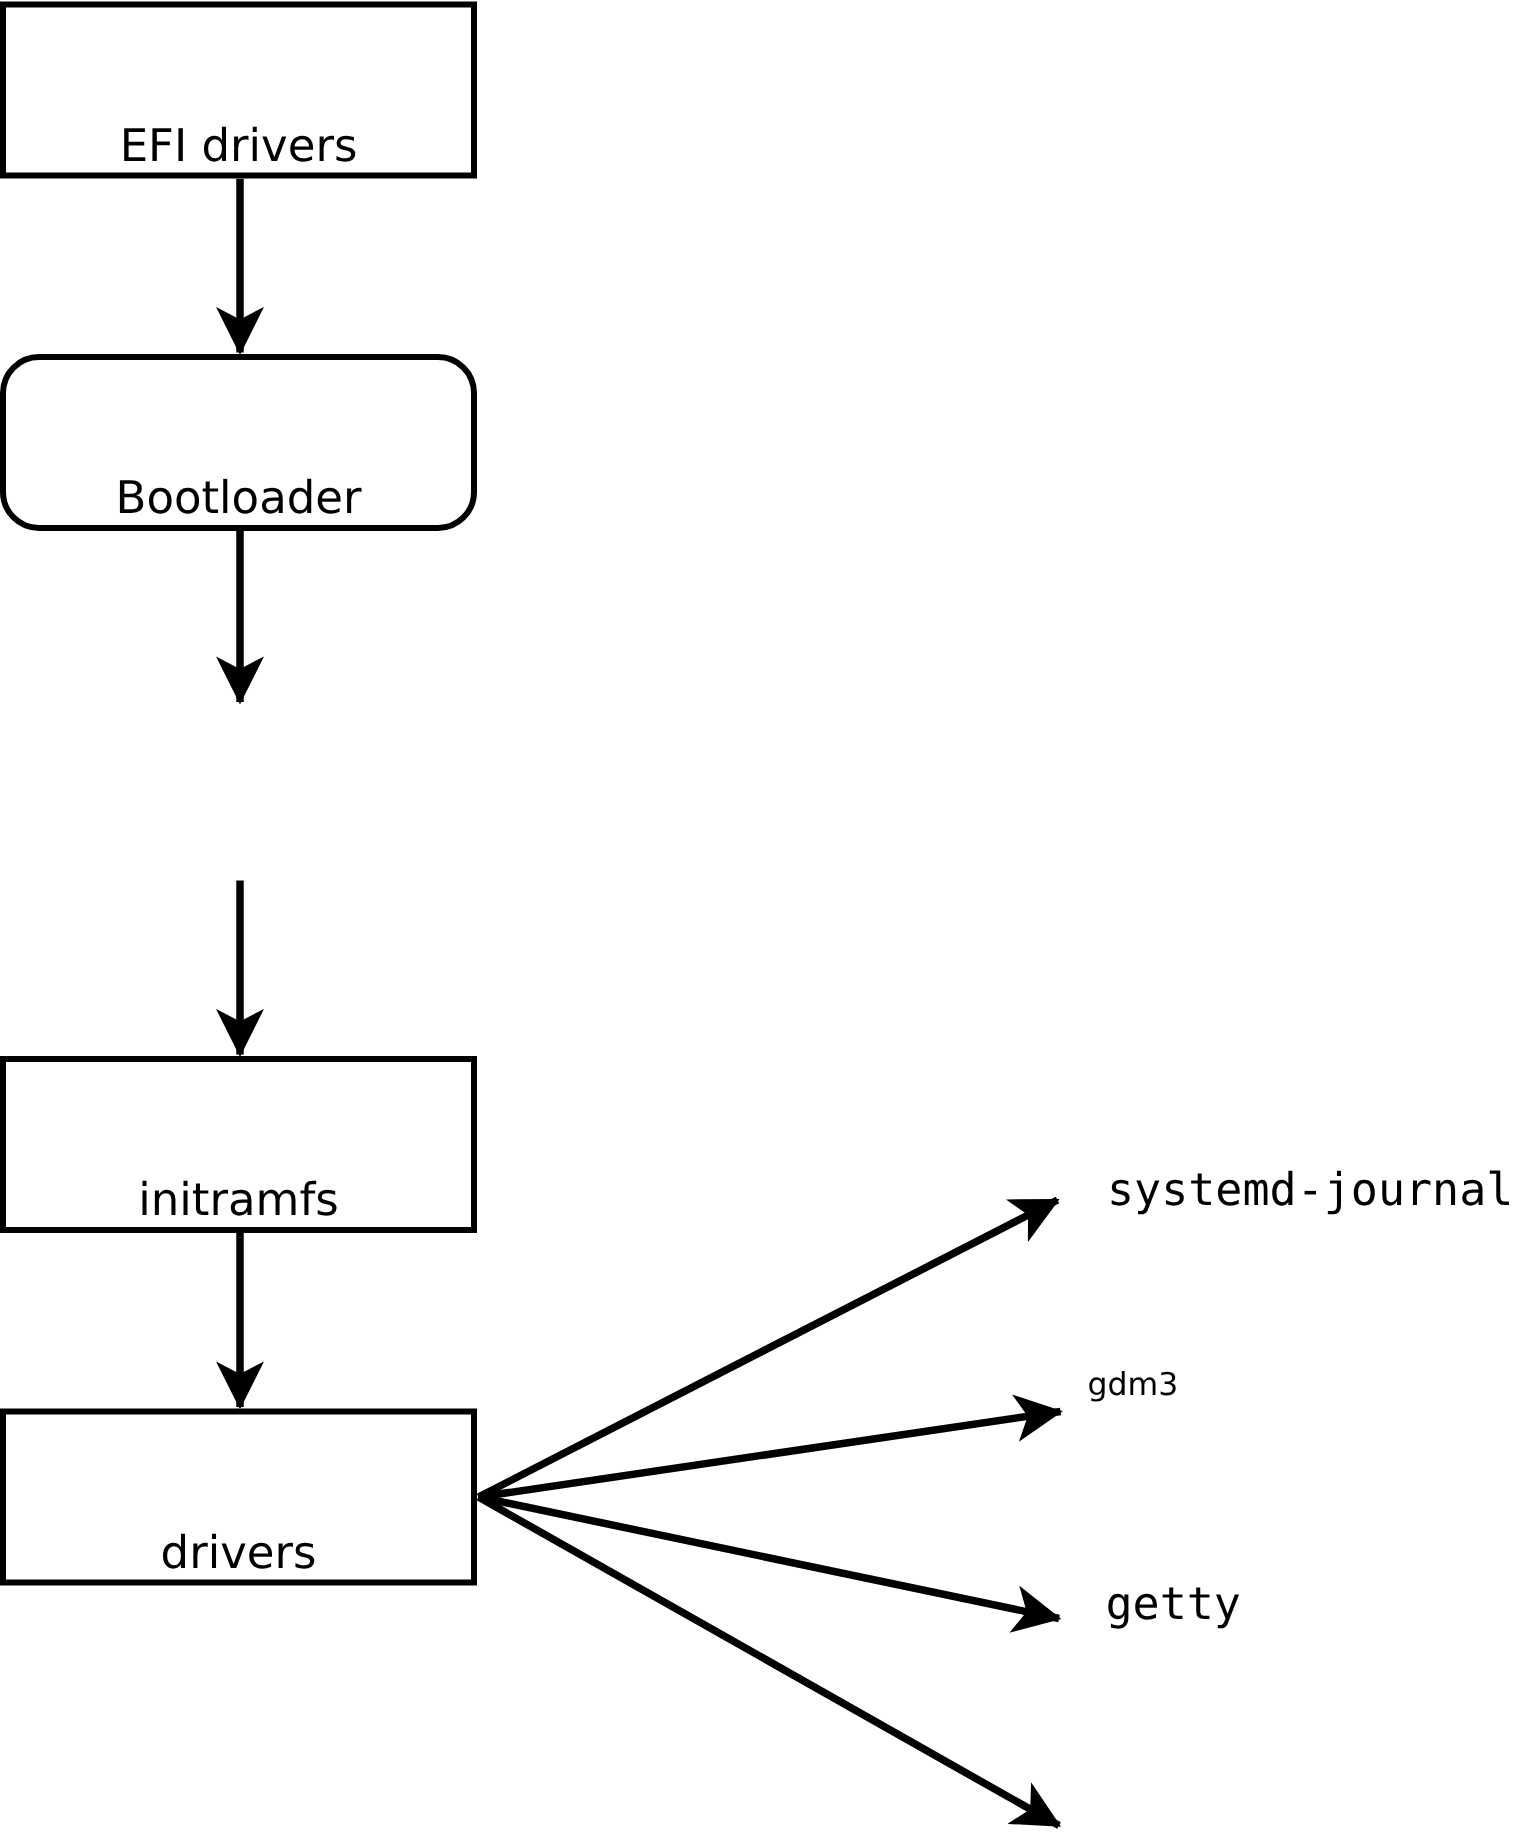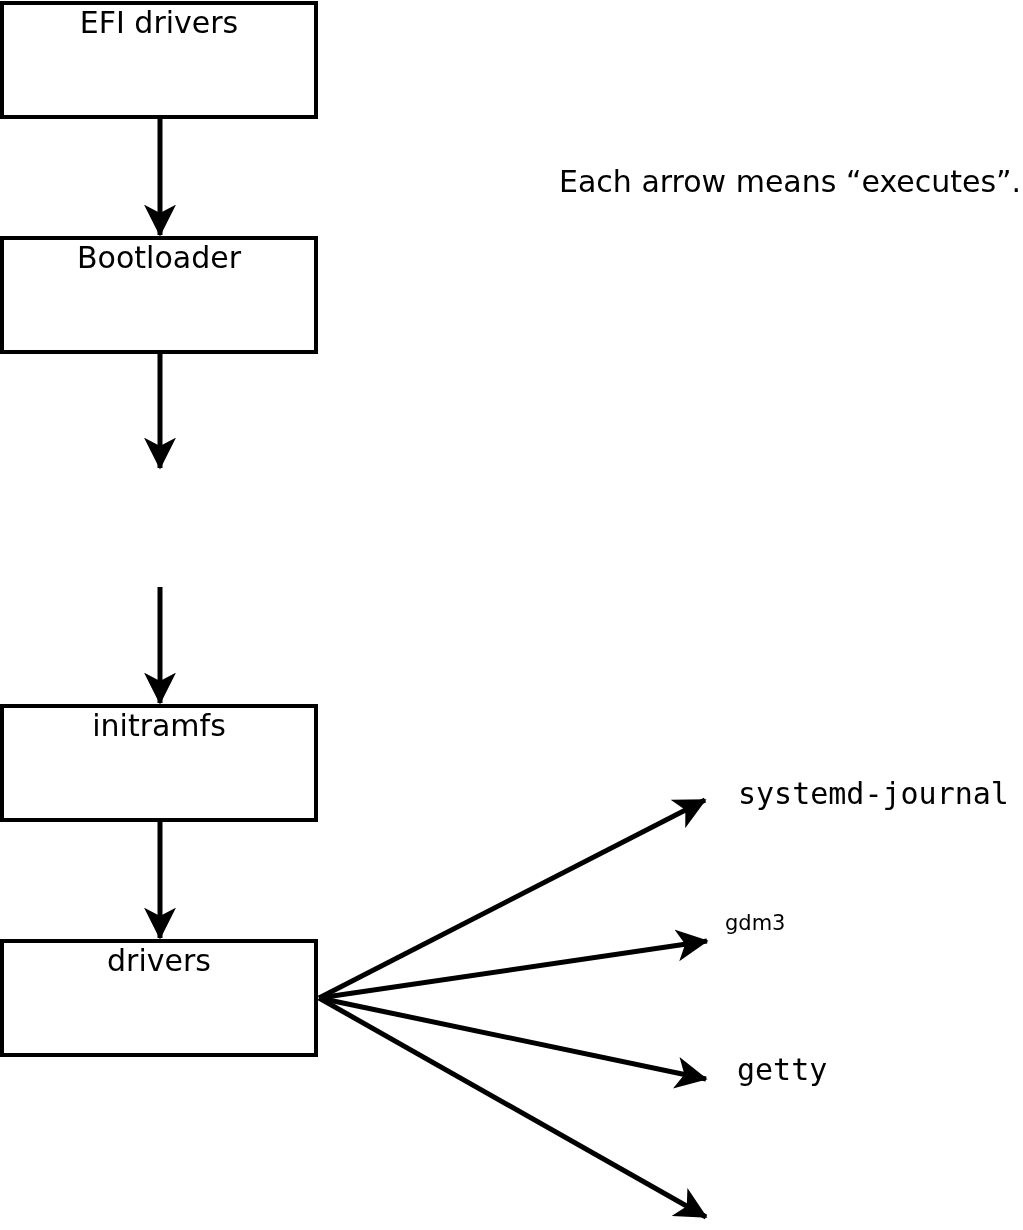--- a/index.html
+++ b/index.html
@@ -18,28 +18,28 @@
     width: 1023px; height: 1230px;
   }
   .node-box {
     position: absolute;
     left: 0;
     width: 310px;
     height: 110px;
     border: 4px solid #000000;
     background: #ffffff;
     display: flex;
-    align-items: flex-start;
+    align-items: flex-end;
     justify-content: center;
     font-size: 30px;
     line-height: normal;
     white-space: nowrap;
   }
   .box-efi        { top: 1px;   }
-  .box-bootloader { top: 236px; }
+  .box-bootloader { top: 236px; border-radius: 26px; }
   .box-kernel     { top: 469px; }
   .box-initramfs  { top: 704px; }
   .box-systemd    { top: 939px; }
   .proc-label {
     position: absolute;
     line-height: normal;
     white-space: nowrap;
   }
   .proc-mono { font-family: "DejaVu Sans Mono", monospace; font-size: 30px; margin-left: 14px; }
   .proc-sans { font-family: "DejaVu Sans", sans-serif;    font-size: 21px; }
@@ -90,15 +90,14 @@
   </div>
   <div class="node-box box-systemd">
     <span>drivers</span>
   </div>
 
   <div class="proc-label proc-mono proc-journal">systemd-journal</div>
   <div class="proc-label proc-sans proc-gdm3">gdm3</div>
   <div class="proc-label proc-mono proc-getty">getty</div>
   <div class="proc-label proc-sans proc-sshd">sshd</div>
 
-  <div class="annotation">Each arrow means “executes”.</div>
 
 </div>
 
 </body></html>

